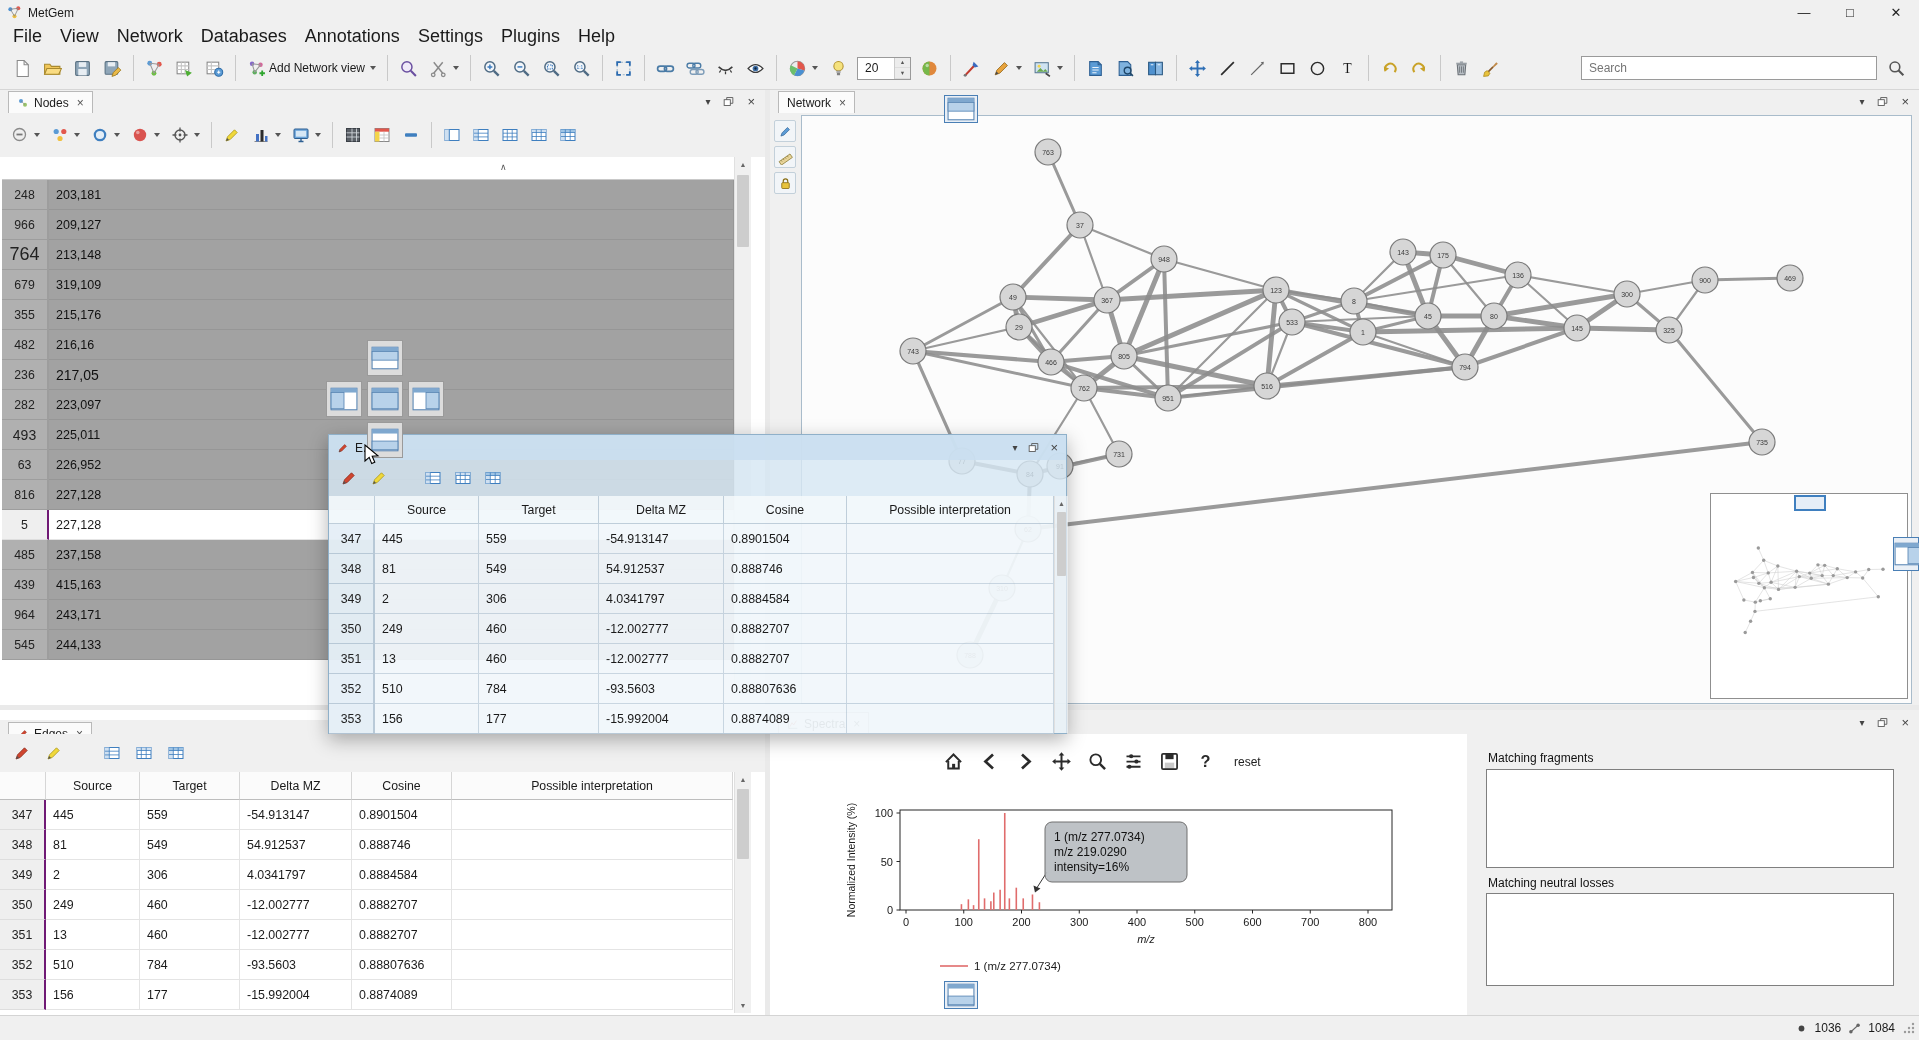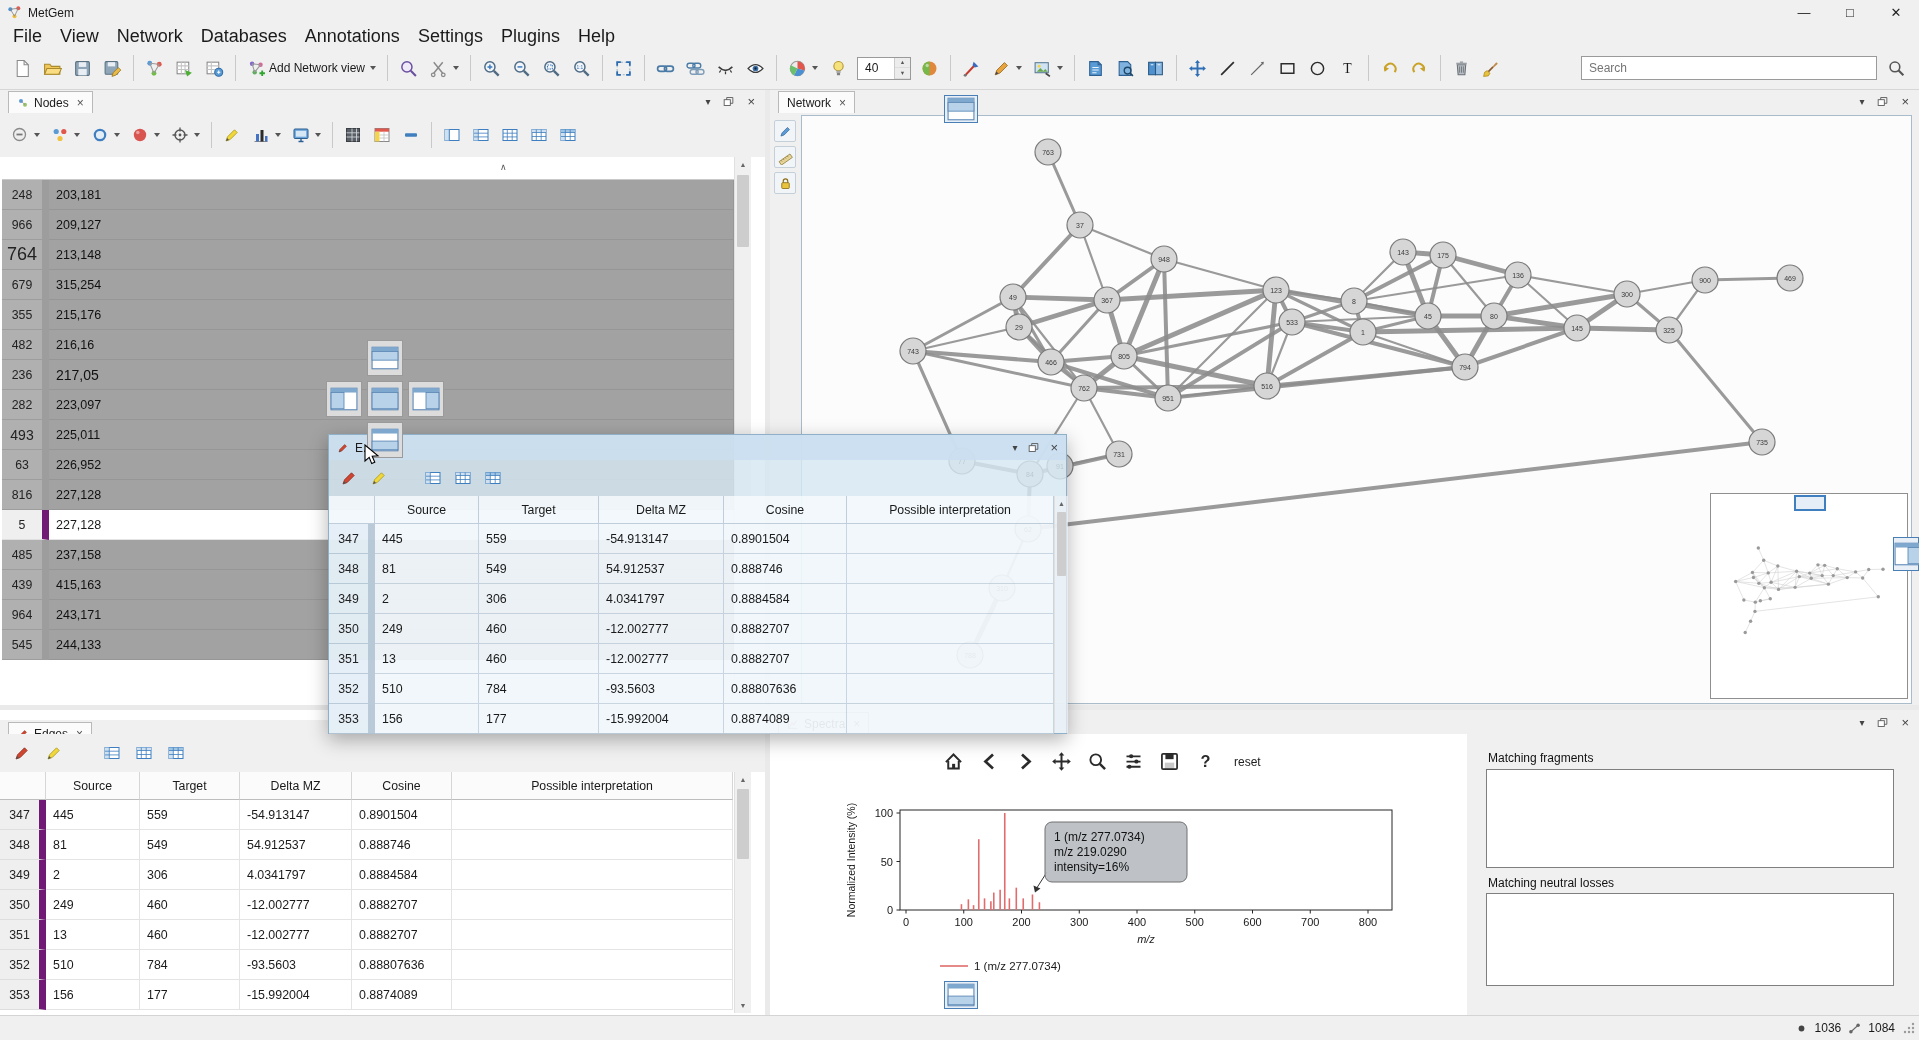--- a/index.html
+++ b/index.html
@@ -33,21 +33,21 @@
 .search-input{width:296px;height:24px;border:1px solid #9a9a9a;background:#fff;padding:0 7px;font-size:12px;margin-right:4px}
 
 
 .tabbar{position:absolute;background:#f0f0f0;display:flex;align-items:flex-end}
 .tab{display:flex;align-items:center;gap:5px;background:#fbfbfb;border:1px solid #b9b9b9;border-bottom:none;height:22px;padding:0 8px;font-size:12px;margin-left:8px}
 .tab .x{color:#555;margin-left:3px;font-size:12px}
 .dockbtns{margin-left:auto;display:flex;align-items:center;gap:12px;padding:0 10px 4px 0;color:#444;font-size:10px}
 .dbtn{display:flex;align-items:center;justify-content:center}
 
 
-.vh{background:#efefef;border-right:7px solid #701a75;border-bottom:1px solid #dedede;display:flex;align-items:center;justify-content:center;color:#222}
+.vh{background:#efefef;border-right:2px solid #701a75;border-bottom:1px solid #dedede;display:flex;align-items:center;justify-content:center;color:#222}
 .cell{border-right:1px solid #e4e4e4;border-bottom:1px solid #e4e4e4;display:flex;align-items:center;padding:0 7px;overflow:hidden;white-space:nowrap}
 .hcell{border-right:1px solid #d6d6d6;border-bottom:1px solid #bdbdbd;display:flex;align-items:center;justify-content:center;background:#fbfbfb;font-size:12.3px}
 .trow{display:flex}
 .nrow.gray .vh{background:#b0b0b0;border-color:#9d9d9d}
 .nrow.gray .cell{background:#a2a2a2;border-color:#969696;color:#111}
 .nrow.current .cell{background:#fff}
 
 
 .sbtrack{position:absolute;background:#f0f0f0;border-left:1px solid #e0e0e0}
 .sbthumb{position:absolute;left:2px;right:2px;background:#cdcdcd;border-radius:1px}
@@ -269,21 +269,21 @@
         <span class="dd"></span>
       </div>
       <div class="tb-btn">
         <svg class="ic" width="19" height="19" viewBox="0 0 18 18">
           <circle cx="9" cy="6.8" r="4.4" fill="#f5e27d" stroke="#b3922e"></circle>
           <rect x="7" y="11" width="4" height="2.2" fill="#a8a8a8"></rect>
           <rect x="7.5" y="13.2" width="3" height="2.2" fill="#808080"></rect>
         </svg>
       </div>
       <div class="tb-spin">
-        <span class="val">40</span>
+        <span class="val">20</span>
         <span class="spincol">
           <span class="sa">▲</span>
           <span class="sa">▼</span>
         </span>
       </div>
       <div class="tb-btn">
         <svg class="ic" width="19" height="19" viewBox="0 0 18 18">
           <circle cx="9" cy="9" r="6.6" fill="#e0883c"></circle>
           <path d="M9 2.4a6.6 6.6 0 0 0 0 13.2z" fill="#76b84a"></path>
           <circle cx="6.8" cy="6.2" r="1.6" fill="#fff" opacity="0.5"></circle>
@@ -564,21 +564,21 @@
         <div class="trow nrow gray" style="height:30px">
           <div class="vh" style="width:47px;font-size:12.3px">966</div>
           <div class="cell" style="flex:1;font-size:12.5px">209,127</div>
         </div>
         <div class="trow nrow gray" style="height:30px">
           <div class="vh" style="width:47px;font-size:18px">764</div>
           <div class="cell" style="flex:1;font-size:12.5px">213,148</div>
         </div>
         <div class="trow nrow gray" style="height:30px">
           <div class="vh" style="width:47px;font-size:12.3px">679</div>
-          <div class="cell" style="flex:1;font-size:12.5px">315,254</div>
+          <div class="cell" style="flex:1;font-size:12.5px">319,109</div>
         </div>
         <div class="trow nrow gray" style="height:30px">
           <div class="vh" style="width:47px;font-size:12.3px">355</div>
           <div class="cell" style="flex:1;font-size:12.5px">215,176</div>
         </div>
         <div class="trow nrow gray" style="height:30px">
           <div class="vh" style="width:47px;font-size:12.3px">482</div>
           <div class="cell" style="flex:1;font-size:12.5px">216,16</div>
         </div>
         <div class="trow nrow gray" style="height:30px">

